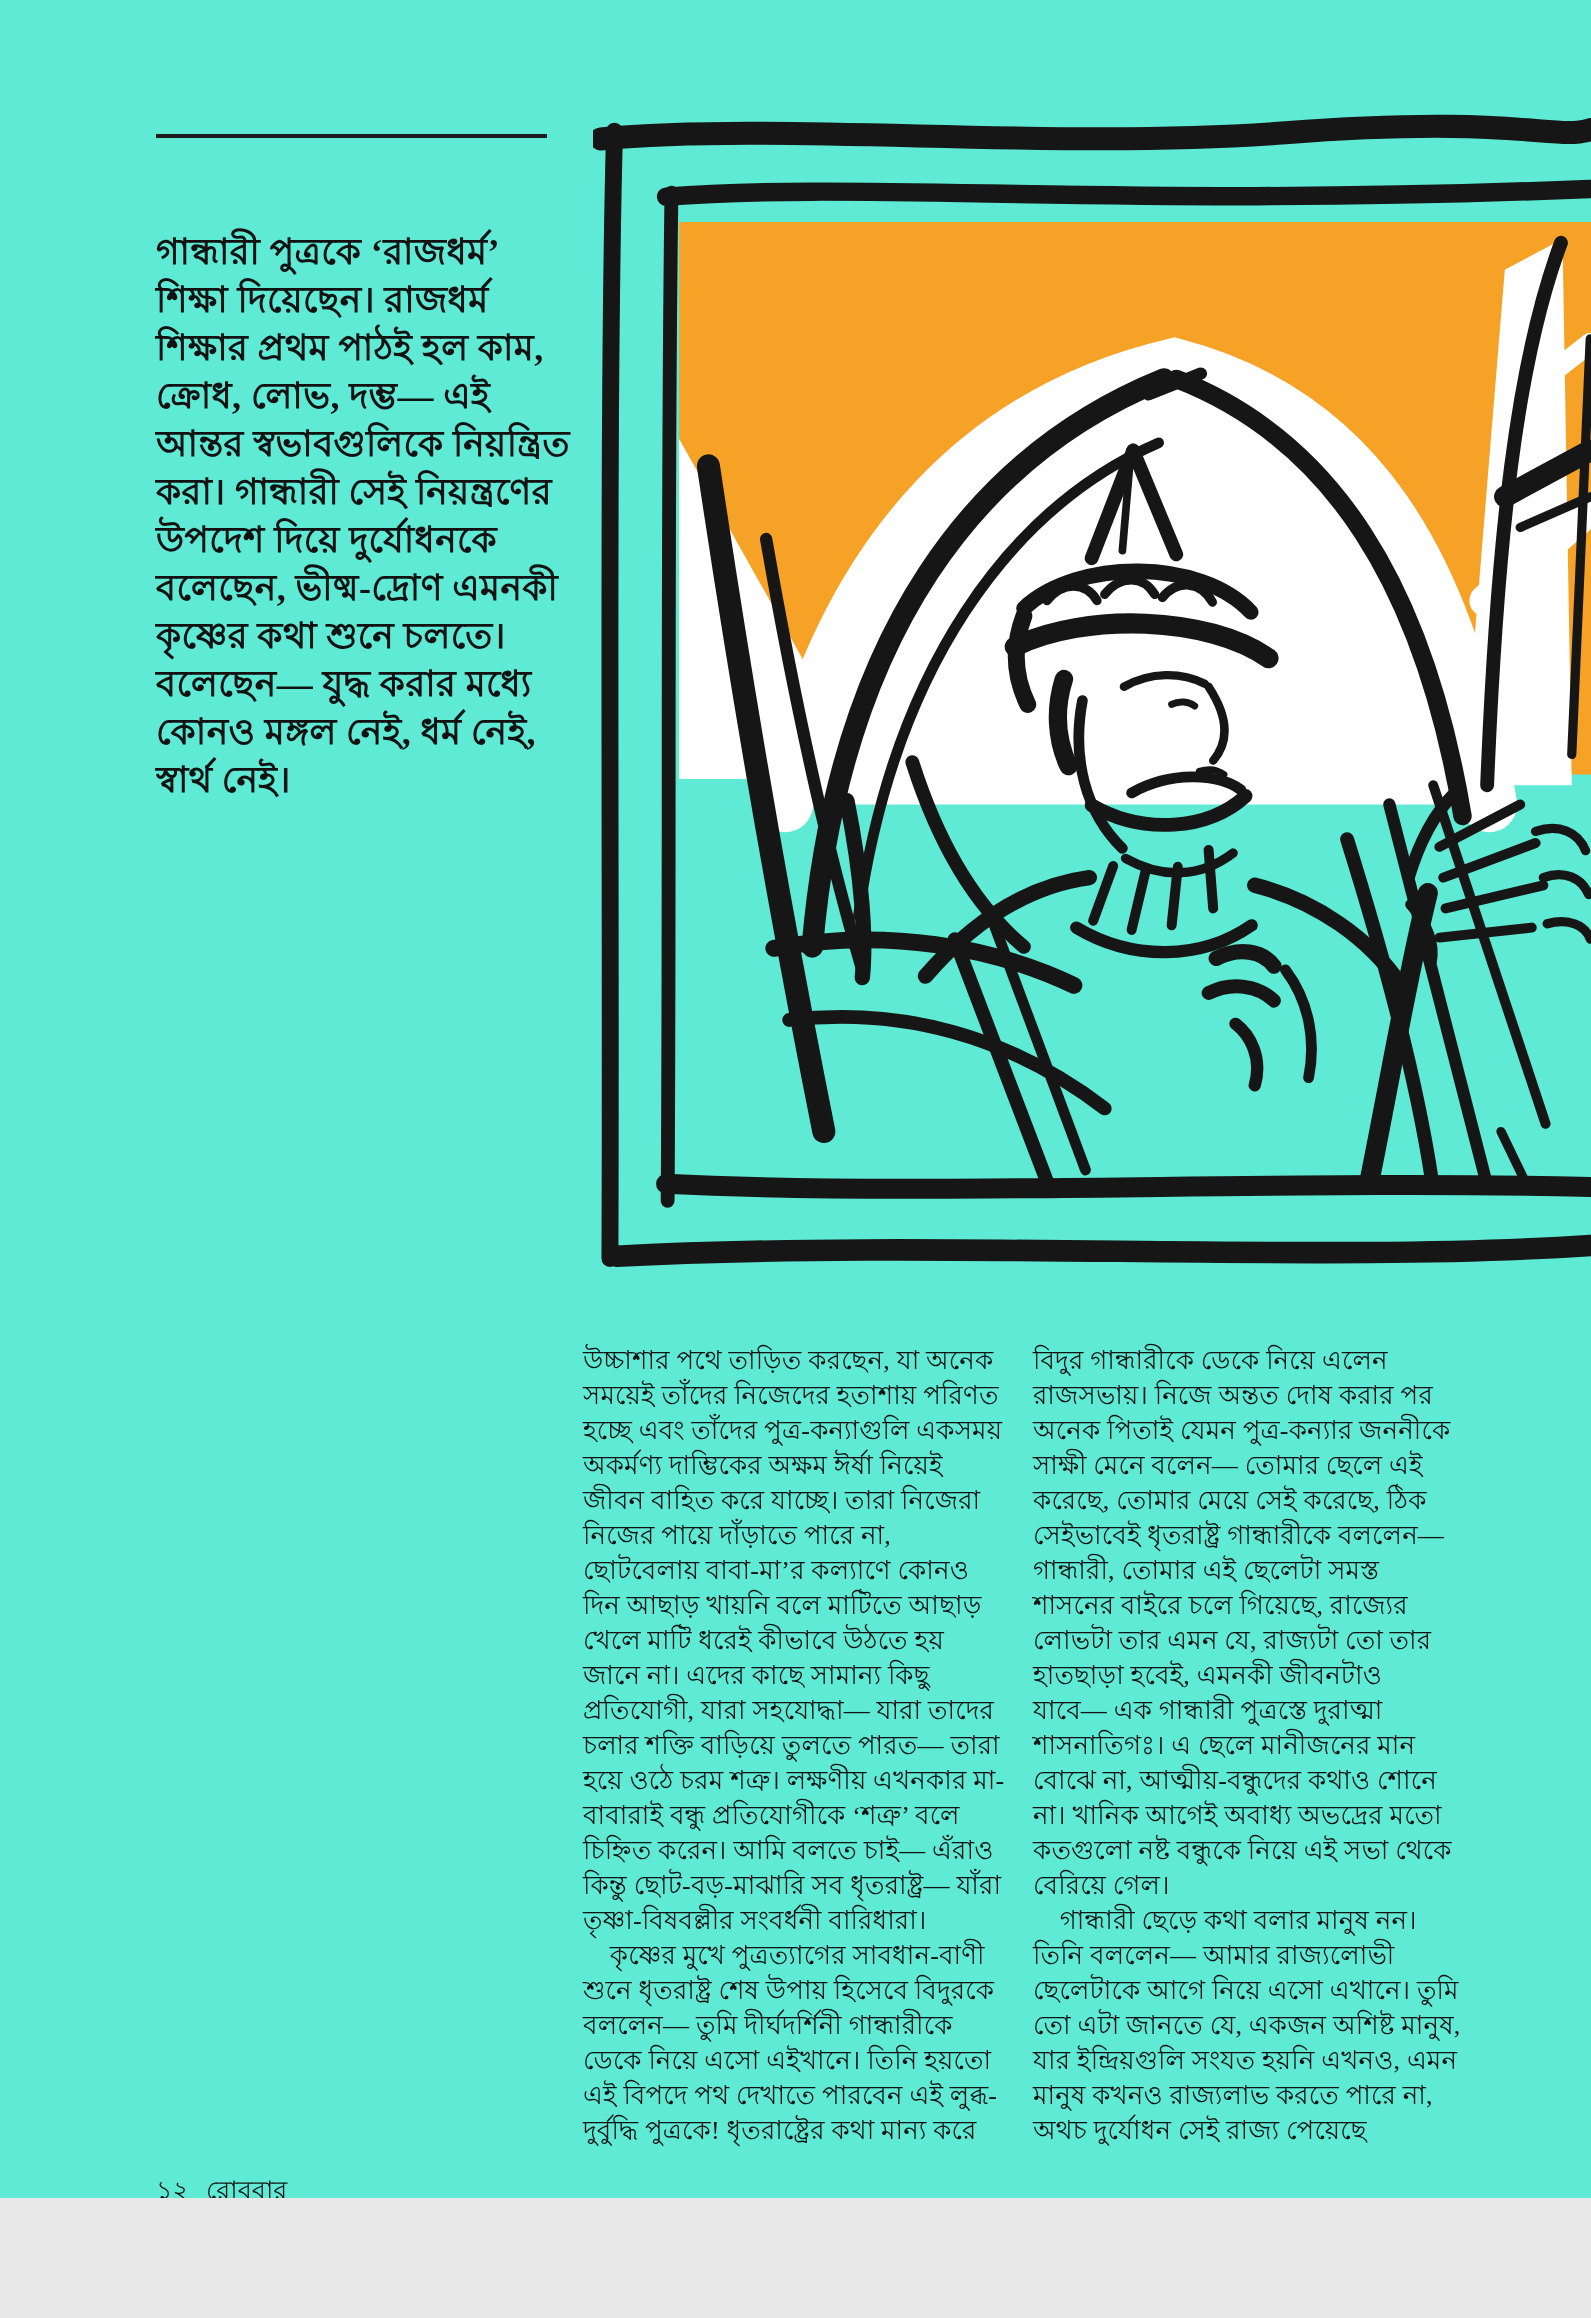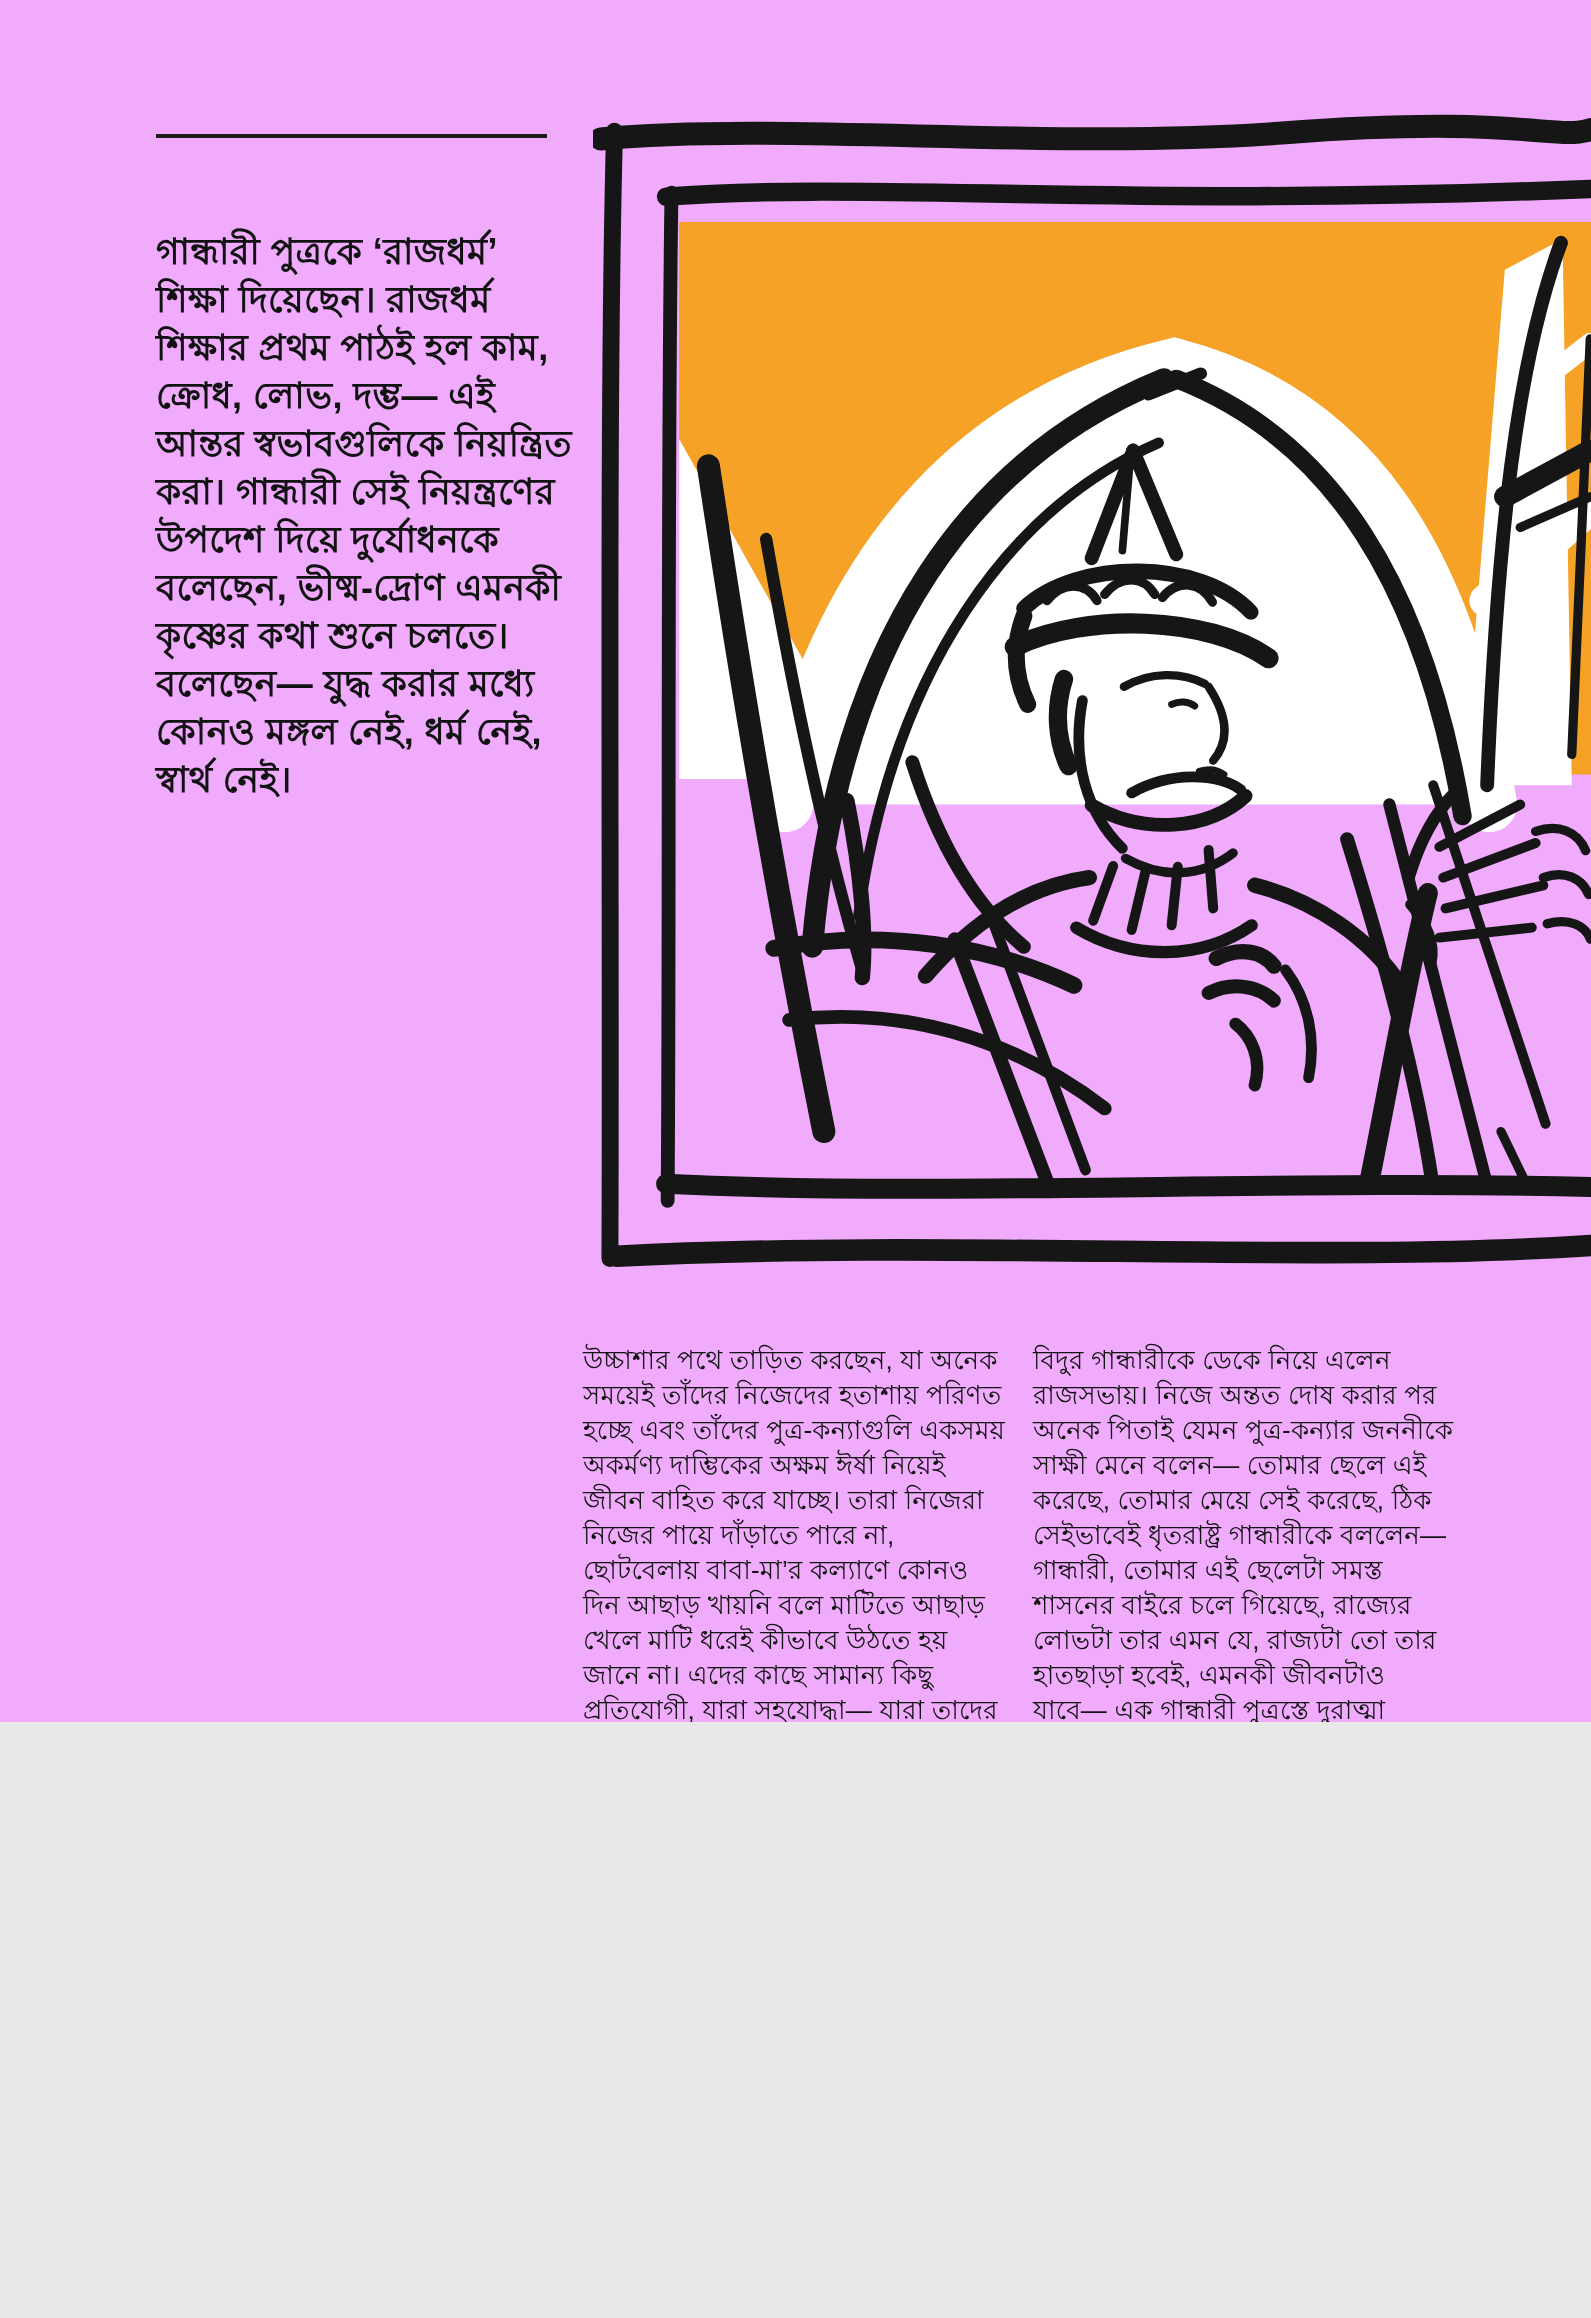--- a/index.html
+++ b/index.html
@@ -1,21 +1,21 @@
 <!DOCTYPE html>
 <html style="font-size:12.3px"><head>
 <meta charset="utf-8">
 <style>
   html,body{margin:0;padding:0;background:#e8e8e8;}
   .page{
     position:relative;
-    width:1591px;height:1722px;
-    background:#f0abfc;
+    width:1591px;height:2198px;
+    background:#5eead4;
     overflow:hidden;
-    font-family:Liberation Sans, sans-serif;
+    font-family:Liberation Serif, serif;
     color:#121212;
   }
   .top-rule{
     position:absolute;left:156px;top:134px;
     width:391px;height:3.8px;background:#1c1c1c;
   }
   .pullquote{
     position:absolute;left:156px;top:228px;
     width:420px;
     font-weight:700;

